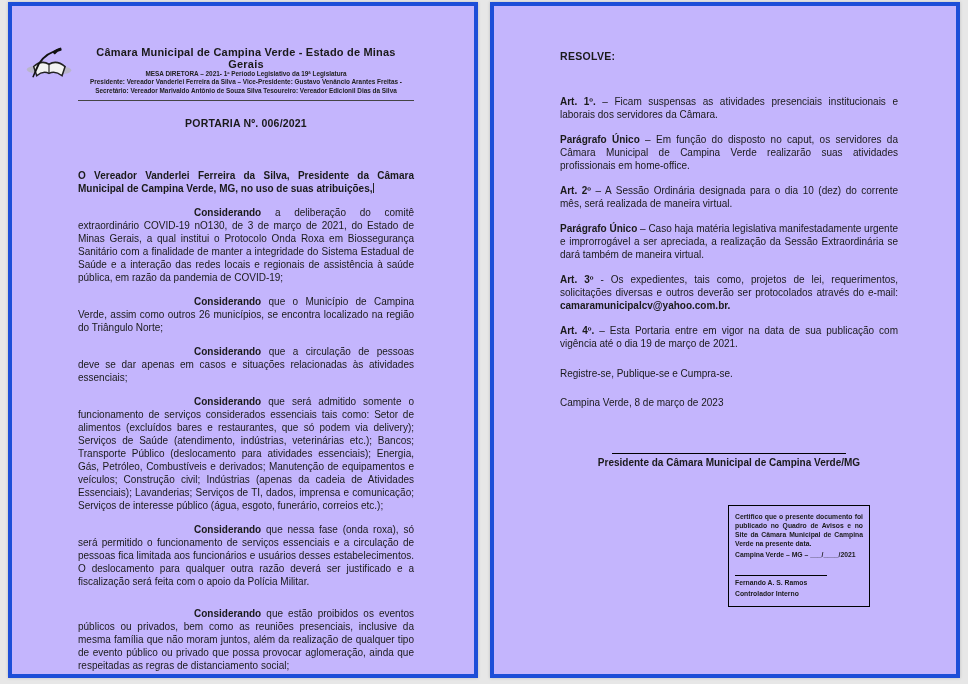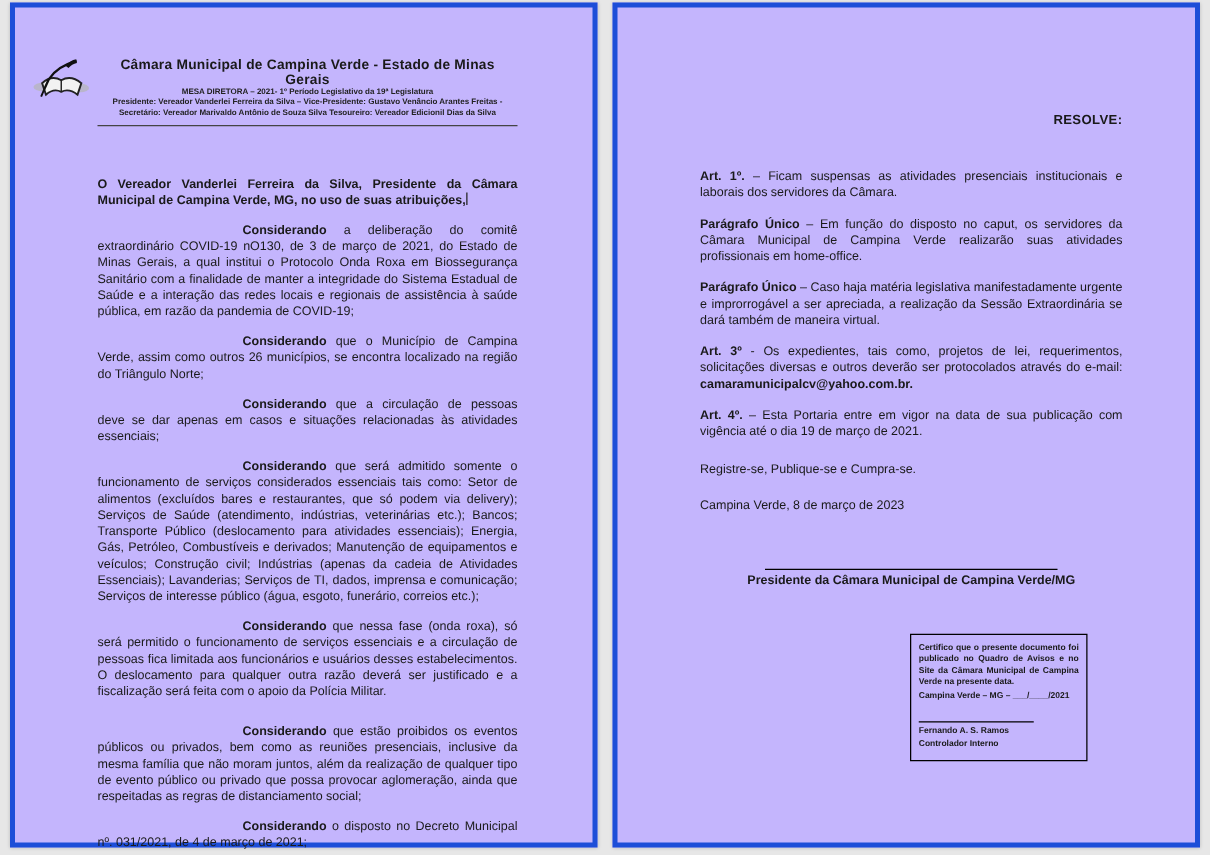--- a/index.html
+++ b/index.html
@@ -27,21 +27,21 @@
   .doc-title { text-align:center; font-weight:bold; font-size:10.5px; margin-top:16px; letter-spacing:.2px; }
 
   p.body-par { font-size:10px; line-height:13px; text-align:justify; }
   .intro { font-weight:bold; margin-top:40px; }
   .cons { margin-top:11px; text-indent:116px; }
   .cons-gap { margin-top:19px; }
   .b { font-weight:bold; }
   .cursor { display:inline-block; width:1px; height:10px; background:#222; vertical-align:-1px; }
 
   
-  .resolve { text-align:right; font-weight:bold; font-size:10.5px; letter-spacing:.3px;margin-top:40px; }
+  .resolve { text-align:left; font-weight:bold; font-size:10.5px; letter-spacing:.3px; }
   .art { margin-top:12px; }
   .art-first { margin-top:33px; }
   .closing { margin-top:17px; }
   .dateline { margin-top:16px; text-align:center; }
 
   .sig-block { margin-top:44px; text-align:center; }
   .sig-line { width:234px; margin:0 auto 2px auto; border-top:1px solid #000; height:0; }
   .sig-name, .sig-role { font-size:10px; font-weight:bold; line-height:13px; }
 
   .stamp {
@@ -69,20 +69,21 @@
           <path d="M46 3 Q26 8 17 22 L12 33" stroke="#111" fill="none" stroke-width="2.5"></path>
           <path d="M46 3 Q40 4 36 9" stroke="#111" fill="none" stroke-width="4"></path>
           <path d="M12 33 L9 40 Z" stroke="#111" stroke-width="2"></path>
         </svg>
         <div class="org-name">Câmara Municipal de Campina Verde - Estado de Minas Gerais</div>
         <div class="hdr-small">MESA DIRETORA – 2021- 1º Período Legislativo da 19ª Legislatura</div>
         <div class="hdr-small">Presidente: Vereador Vanderlei Ferreira da Silva – Vice-Presidente: Gustavo Venâncio Arantes Freitas -</div>
         <div class="hdr-small">Secretário: Vereador Marivaldo Antônio de Souza Silva Tesoureiro: Vereador Edicionil Dias da Silva</div>
       </div>
 
+      <div class="doc-title">PORTARIA Nº. 006/2021</div>
 
       <p class="body-par intro"><span>O Vereador Vanderlei Ferreira da Silva, Presidente da Câmara Municipal de Campina Verde, MG, no uso de suas atribuições,</span><span class="cursor"></span></p>
 
       <p class="body-par cons"><span class="b">Considerando</span><span> a deliberação do comitê extraordinário COVID-19 nO130, de 3 de março de 2021, do Estado de Minas Gerais, a qual institui o Protocolo Onda Roxa em Biossegurança Sanitário com a finalidade de manter a integridade do Sistema Estadual de Saúde e a interação das redes locais e regionais de assistência à saúde pública, em razão da pandemia de COVID-19;</span></p>
 
       <p class="body-par cons"><span class="b">Considerando</span><span> que o Município de Campina Verde, assim como outros 26 municípios, se encontra localizado na região do Triângulo Norte;</span></p>
 
       <p class="body-par cons"><span class="b">Considerando</span><span> que a circulação de pessoas deve se dar apenas em casos e situações relacionadas às atividades essenciais;</span></p>
 
       <p class="body-par cons"><span class="b">Considerando</span><span> que será admitido somente o funcionamento de serviços considerados essenciais tais como: Setor de alimentos (excluídos bares e restaurantes, que só podem via delivery); Serviços de Saúde (atendimento, indústrias, veterinárias etc.); Bancos; Transporte Público (deslocamento para atividades essenciais); Energia, Gás, Petróleo, Combustíveis e derivados; Manutenção de equipamentos e veículos; Construção civil; Indústrias (apenas da cadeia de Atividades Essenciais); Lavanderias; Serviços de TI, dados, imprensa e comunicação; Serviços de interesse público (água, esgoto, funerário, correios etc.);</span></p>
@@ -96,20 +97,21 @@
   </div>
 
   <div class="page">
     <div class="page-inner-right">
       <div class="resolve">RESOLVE:</div>
 
       <p class="body-par art art-first"><span class="b">Art. 1º.</span><span> – Ficam suspensas as atividades presenciais institucionais e laborais dos servidores da Câmara.</span></p>
 
       <p class="body-par art"><span class="b">Parágrafo Único</span><span> – Em função do disposto no caput, os servidores da Câmara Municipal de Campina Verde realizarão suas atividades profissionais em home-office.</span></p>
 
+      <p class="body-par art"><span class="b">Art. 2º</span><span> – A Sessão Ordinária designada para o dia 10 (dez) do corrente mês, será realizada de maneira virtual.</span></p>
 
       <p class="body-par art"><span class="b">Parágrafo Único</span><span> – Caso haja matéria legislativa manifestadamente urgente e improrrogável a ser apreciada, a realização da Sessão Extraordinária se dará também de maneira virtual.</span></p>
 
       <p class="body-par art"><span class="b">Art. 3º</span><span> - Os expedientes, tais como, projetos de lei, requerimentos, solicitações diversas e outros deverão ser protocolados através do e-mail: </span><span class="b">camaramunicipalcv@yahoo.com.br.</span></p>
 
       <p class="body-par art"><span class="b">Art. 4º.</span><span> – Esta Portaria entre em vigor na data de sua publicação com vigência até o dia 19 de março de 2021.</span></p>
 
       <p class="body-par closing">Registre-se, Publique-se e Cumpra-se.</p>
 
       <p class="body-par dateline">Campina Verde, 8 de março de 2023</p>

